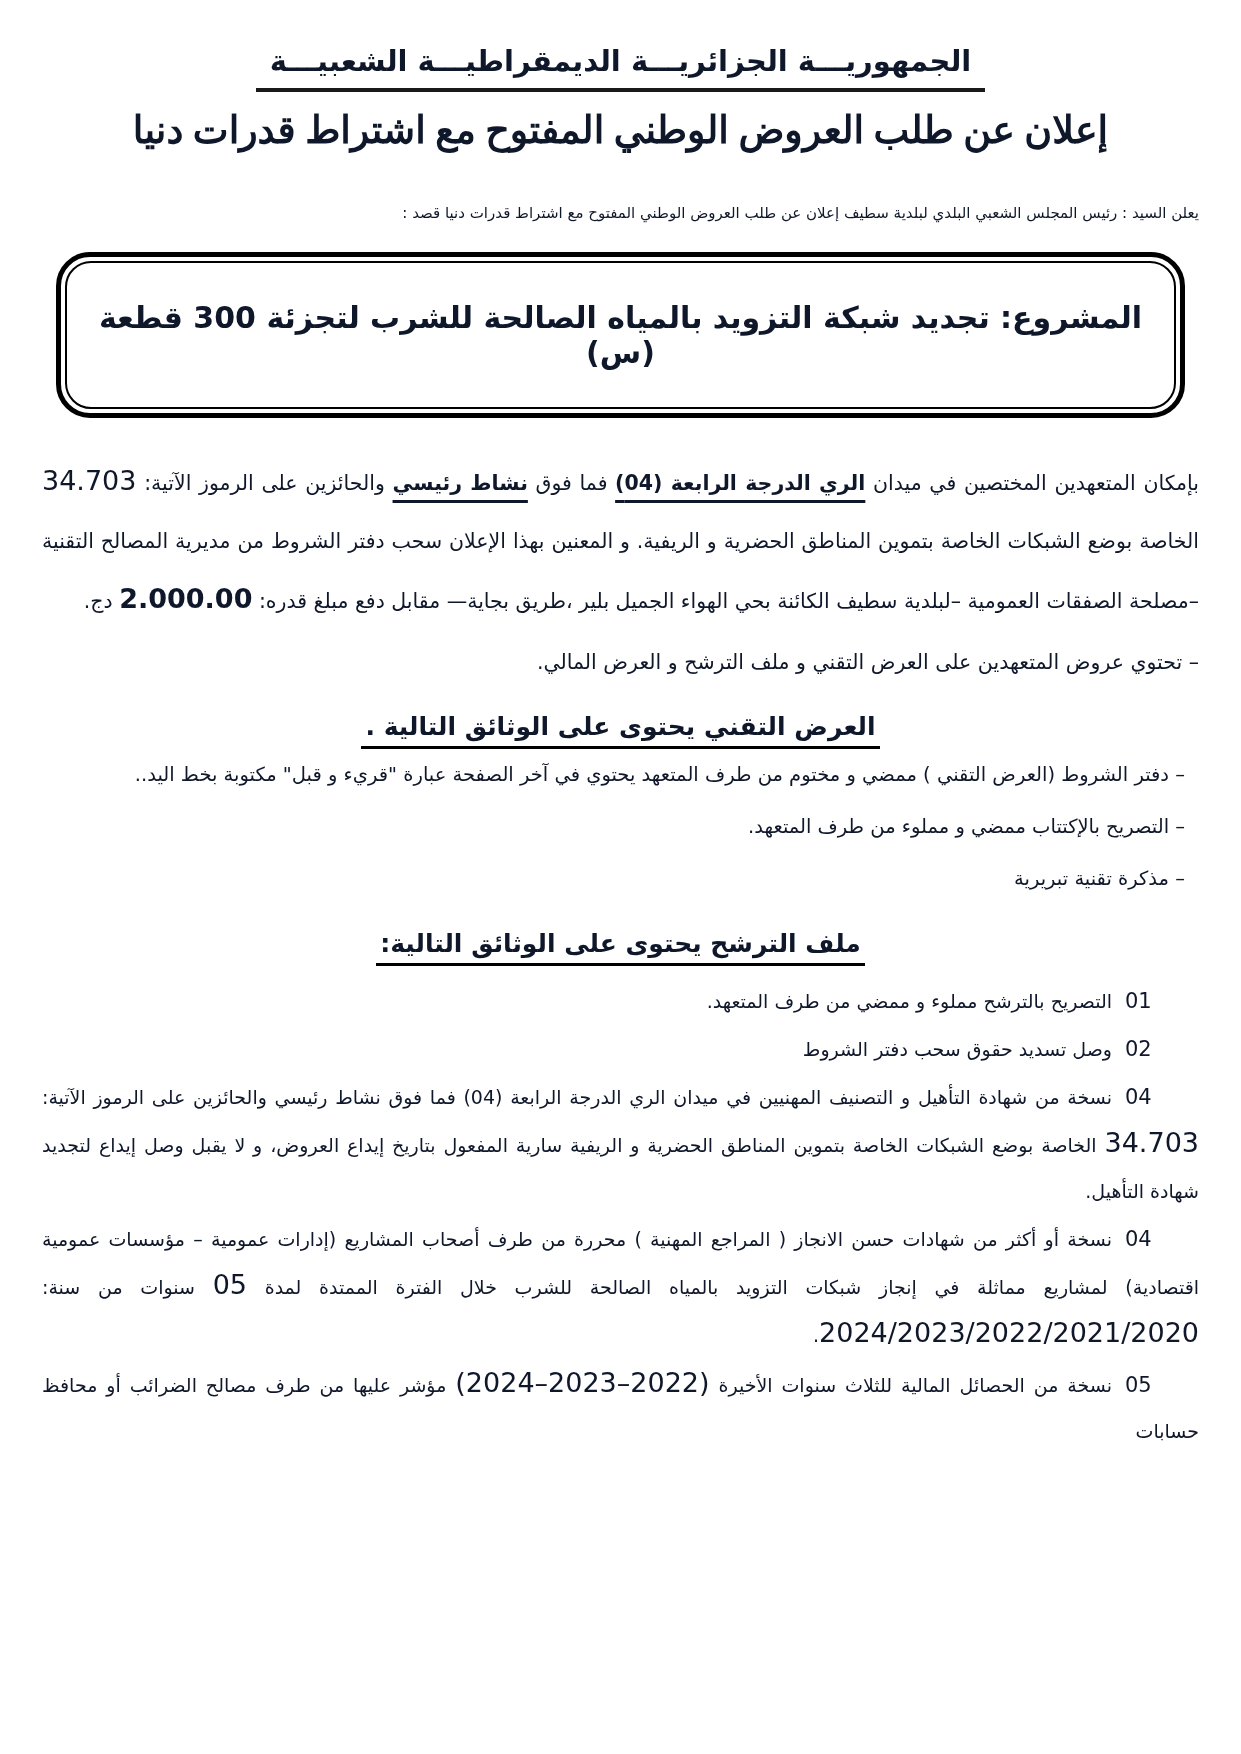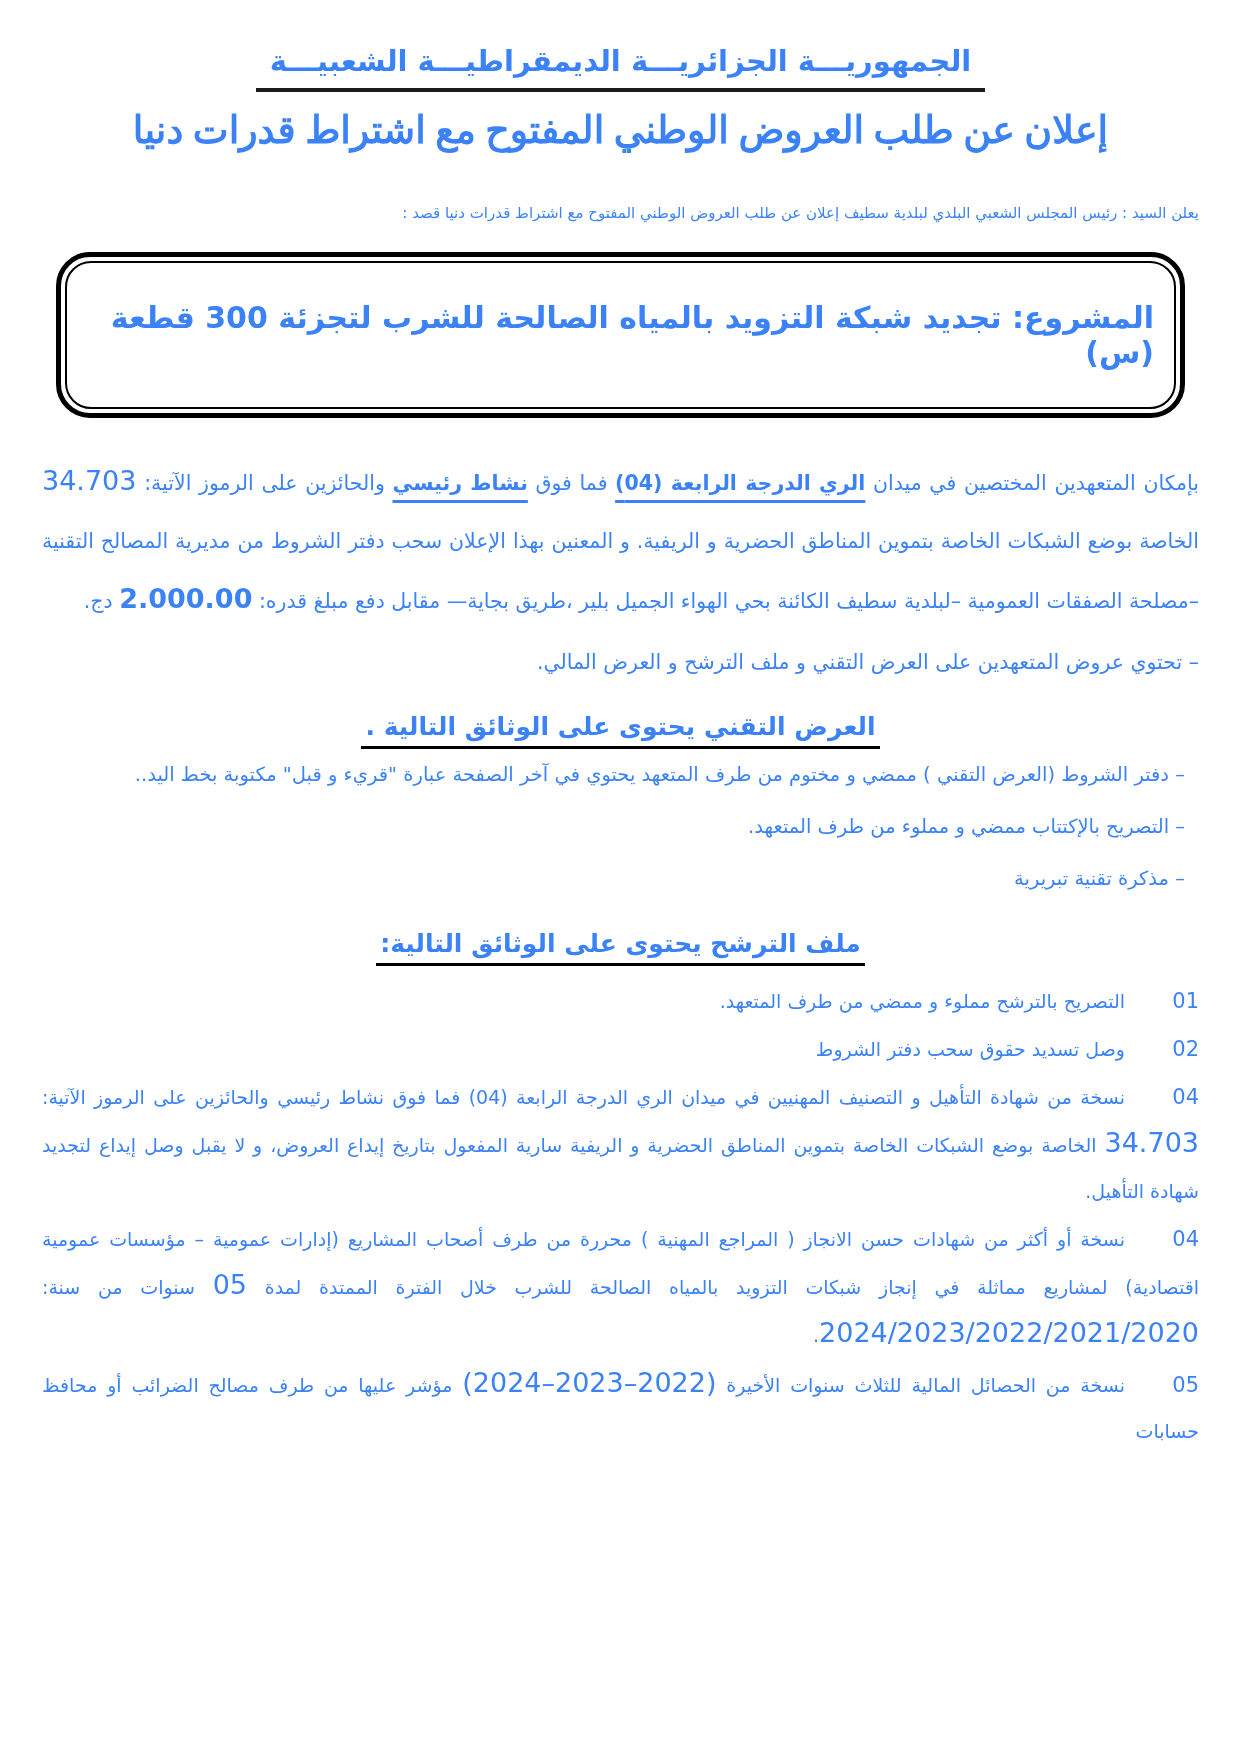--- a/index.html
+++ b/index.html
@@ -1,17 +1,17 @@
 <!DOCTYPE html>
 <html lang="ar"><head>
 <meta charset="utf-8">
 <style>
   html,body{margin:0;padding:0;background:#888;}
   .page{
-    width:1241px;height:1754px;background:#ffffff;color:#3b82f6;
+    width:1241px;height:1754px;background:#ffffff;color:#0f172a;
     margin:0 auto;box-sizing:border-box;
     padding:30px 42px 14px 42px;
     direction:rtl;overflow:hidden;
     font-family:"DejaVu Sans",sans-serif;
   }
   
   .rep-wrap{text-align:center;margin-top:14px;}
   .rep-title{
     display:inline-block;font-size:29px;font-weight:bold;
     padding:0 14px 10px 14px;border-bottom:4px solid #1a1a1a;
@@ -29,42 +29,42 @@
   
   .pbox-outer{
     margin:30px 14px 0 14px;
     border:5px solid #000;border-radius:34px;padding:4px;
   }
   .pbox-inner{
     border:2px solid #000;border-radius:26px;
     min-height:128px;display:flex;align-items:center;justify-content:center;
     padding:8px 20px;
   }
-  .pbox-title{font-size:30px;font-weight:bold;}
+  .pbox-title{font-size:30px;font-weight:bold;text-align:center;}
   
   .para1{margin-top:34px;font-size:20.5px;line-height:58px;text-align:justify;}
   .seg-bu{font-weight:bold;text-decoration:underline;text-decoration-thickness:2.5px;text-underline-offset:10px;}
   .seg-big{font-size:27px;}
   .seg-bigbold{font-size:27px;font-weight:bold;}
   .seg-bold{font-weight:normal;margin-top:11px;}
   .offers-note{font-size:20.5px;margin-top:6px;line-height:52px;}
   
   .sec-head{text-align:center;margin-top:24px;}
   .sec-head span{
     display:inline-block;font-size:25px;font-weight:bold;
     padding:0 4px 5px 4px;border-bottom:3px solid #000;
   }
   
   .titem{font-size:19.5px;line-height:52px;text-align:justify;padding-right:14px;}
   
   .clist{margin-top:12px;}
   .citem{font-size:19px;line-height:46px;text-align:justify;margin-top:2px;}
   .cnum{
     display:inline-block;width:74px;font-size:21px;
-    font-family:"DejaVu Sans",sans-serif;direction:ltr;text-align:right;
+    font-family:"DejaVu Sans",sans-serif;direction:ltr;text-align:left;margin-left:13px;
   }
 </style>
 </head>
 <body>
 
 <div class="page">
 
   <div class="rep-wrap">
     <span class="rep-title">الجمهوريـــة الجزائريـــة الديمقراطيـــة الشعبيـــة</span>
   </div>

